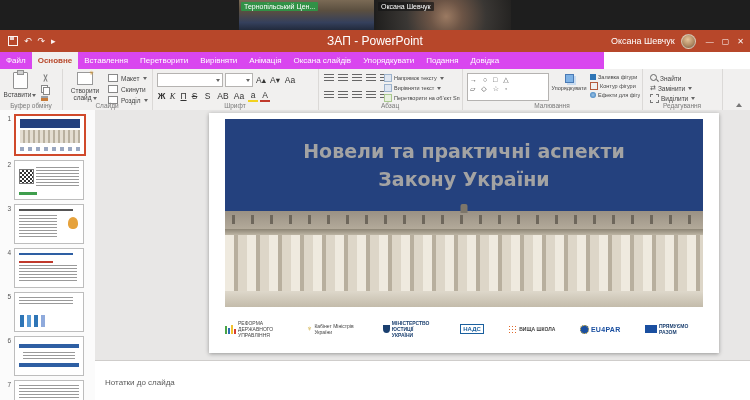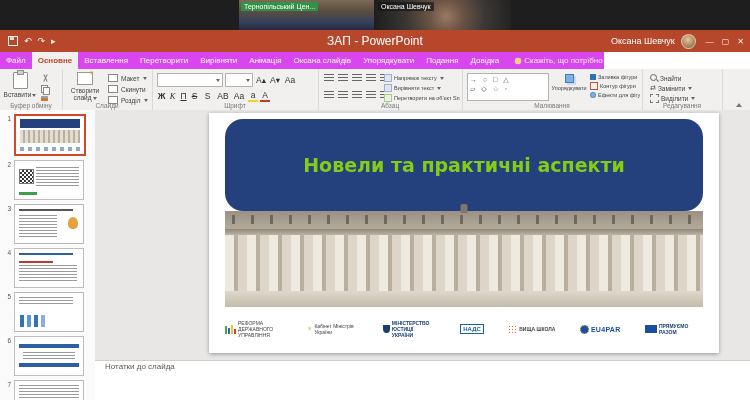--- a/index.html
+++ b/index.html
@@ -93,23 +93,23 @@
   .m-blob{position:absolute;right:5px;top:12px;width:10px;height:12px;border-radius:50% 50% 40% 40%;background:#e6a23c;}
   .m-redline{position:absolute;left:4px;top:12px;width:34px;height:2px;background:#c0392b;}
   .m-chart{position:absolute;left:5px;bottom:4px;width:26px;height:12px;
     background:linear-gradient(90deg,#2e75b6 0 4px,transparent 4px 7px,#5b9bd5 7px 11px,transparent 11px 14px,#2e75b6 14px 18px,transparent 18px 21px,#8faadc 21px 25px,transparent 25px);
     background-size:100% 100%;background-position:bottom;}
   .m-bar{position:absolute;left:4px;right:4px;height:4px;background:#2e5fa3;}
 
   
   .canvas{position:absolute;left:95px;top:110px;width:655px;height:250px;background:#e8e7e6;}
   .slide{position:absolute;left:114px;top:3px;width:510px;height:240px;background:#fff;box-shadow:0 1px 4px rgba(0,0,0,.35);}
-  .slide-head{position:absolute;left:16px;right:16px;top:6px;height:92px;background:#24417e;color:#84cc16;
+  .slide-head{position:absolute;left:16px;right:16px;top:6px;height:92px;background:#24417e;color:#a3a3a3;
     display:flex;flex-direction:column;align-items:center;justify-content:center;
-    font-size:19px;font-weight:bold;line-height:1.5;text-align:center;font-family:"DejaVu Sans","Liberation Sans",sans-serif;border-radius:18px;}
+    font-size:19px;font-weight:bold;line-height:1.5;text-align:center;font-family:"DejaVu Sans","Liberation Sans",sans-serif;}
   .building{position:absolute;left:16px;right:16px;top:98px;height:96px;background:
     repeating-linear-gradient(90deg,transparent 0 7px,#6e675c 7px 10px,transparent 10px 19px) 0 4px/100% 9px no-repeat,
     linear-gradient(180deg,#9a9184,#b3aa9a) 0 0/100% 18px no-repeat,
     linear-gradient(180deg,#8d8575,#bdb5a4) 0 18px/100% 6px no-repeat,
     repeating-linear-gradient(90deg,#efeadf 0 9px,#b8af9e 9px 13px,#ddd6c8 13px 22px) 0 24px/100% 56px no-repeat,
     linear-gradient(180deg,#ded8cb,#c3bbaa) 0 100%/100% 16px no-repeat,#d8d2c5;}
   .building::after{content:'';position:absolute;left:50%;top:-7px;width:7px;height:9px;transform:translateX(-50%);
     background:#7d766a;border-radius:2px 2px 0 0;}
   .logo-strip{position:absolute;left:16px;right:16px;top:198px;height:36px;display:flex;align-items:center;
     justify-content:space-between;}
@@ -125,21 +125,21 @@
   .nads-box{border:1px solid #1a5f9e;color:#1a5f9e;font-weight:bold;font-size:6px;padding:1px 2px;}
   .dots{width:9px;height:9px;background:radial-gradient(circle,#e06a2b 34%,transparent 38%);background-size:3px 3px;}
   .eu4par{font-size:7px;font-weight:bold;color:#1a4fa0;letter-spacing:.3px;}
   .stars-circle{width:7px;height:7px;border-radius:50%;background:#1a4fa0;border:1px dotted #f2c230;}
   .euflag{width:12px;height:8px;background:#1a4fa0;position:relative;}
   .euflag::after{content:'';position:absolute;left:4px;top:2.5px;width:4px;height:3px;
     background:radial-gradient(circle,#ffd500 40%,transparent 45%);background-size:2px 2px;}
 
   
   .notes{position:absolute;left:95px;top:360px;right:0;bottom:0;background:#fff;border-top:1px solid #cfcdcb;}
-  .notes-label{padding:1px 0 0 10px;font-size:8px;color:#595959;}
+  .notes-label{padding:17px 0 0 10px;font-size:8px;color:#595959;}
 </style>
 </head>
 <body>
 
 <div class="screen">
 
   <div class="video-strip">
     <div class="vtile room">
       <span class="vname green">Тернопільський Цен...</span>
     </div>
@@ -171,24 +171,20 @@
     <span class="tab">Файл</span>
     <span class="tab active">Основне</span>
     <span class="tab">Вставлення</span>
     <span class="tab">Перетворити</span>
     <span class="tab">Вирівняти</span>
     <span class="tab">Анімація</span>
     <span class="tab">Оксана слайдів</span>
     <span class="tab">Упорядкувати</span>
     <span class="tab">Подання</span>
     <span class="tab">Довідка</span>
-    <span class="tellme">
-      <span class="bulb"></span>
-      <span>Скажіть, що потрібно зробити</span>
-    </span>
   </div>
 
   <div class="ribbon">
 
     <div class="rgroup" style="left:0;width:62px;">
       <div class="bigbtn" style="left:5px;top:3px;width:30px;">
         <span class="ic-paste"></span>
         <span class="blabel"><span>Вставити</span><span class="caret"></span></span>
       </div>
       <div style="position:absolute;left:41px;top:5px;display:flex;flex-direction:column;gap:3px;">
@@ -385,20 +381,21 @@
       <div class="thumb">
         <div class="m-lines" style="left:4px;top:4px;right:4px;height:30px;"></div>
       </div>
     </div>
   </div>
 
   <div class="canvas">
     <div class="slide">
       <div class="slide-head">
         <span>Новели та практичні аспекти</span>
+        <span>Закону України</span>
       </div>
       <div class="building"></div>
       <div class="logo-strip">
         <span class="logo">
           <span class="bars">
               <i class="b1"></i>
               <i class="b2"></i>
               <i class="b3"></i>
               <i class="b4"></i>
             </span>

